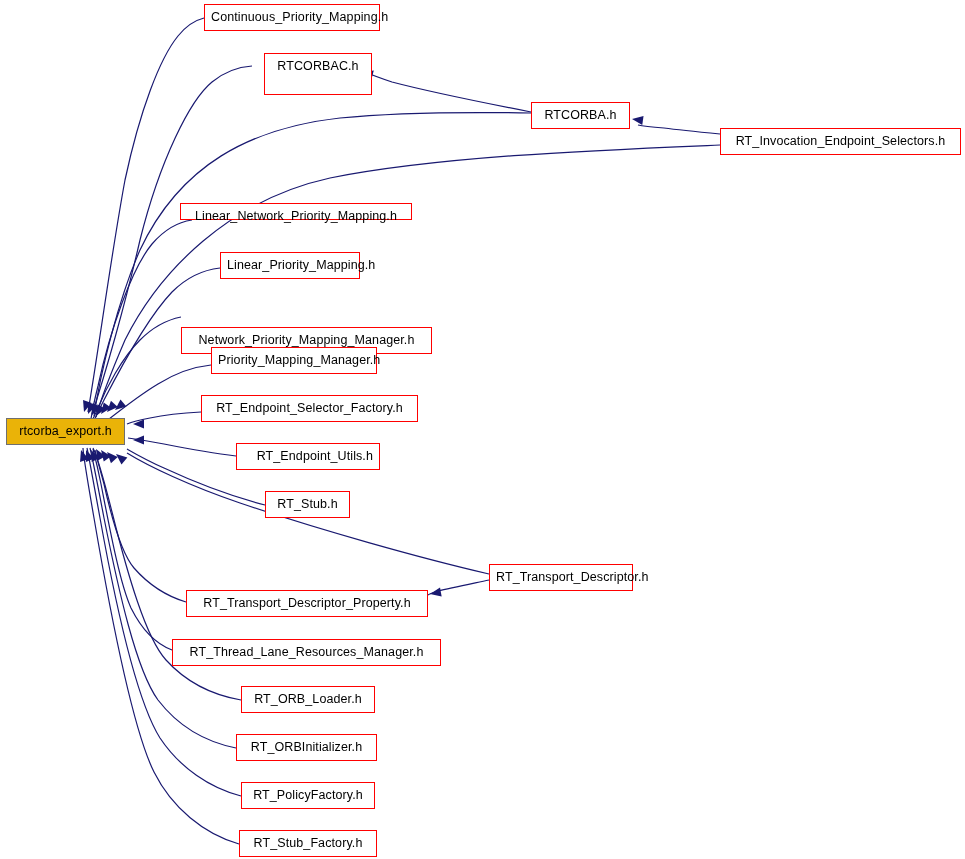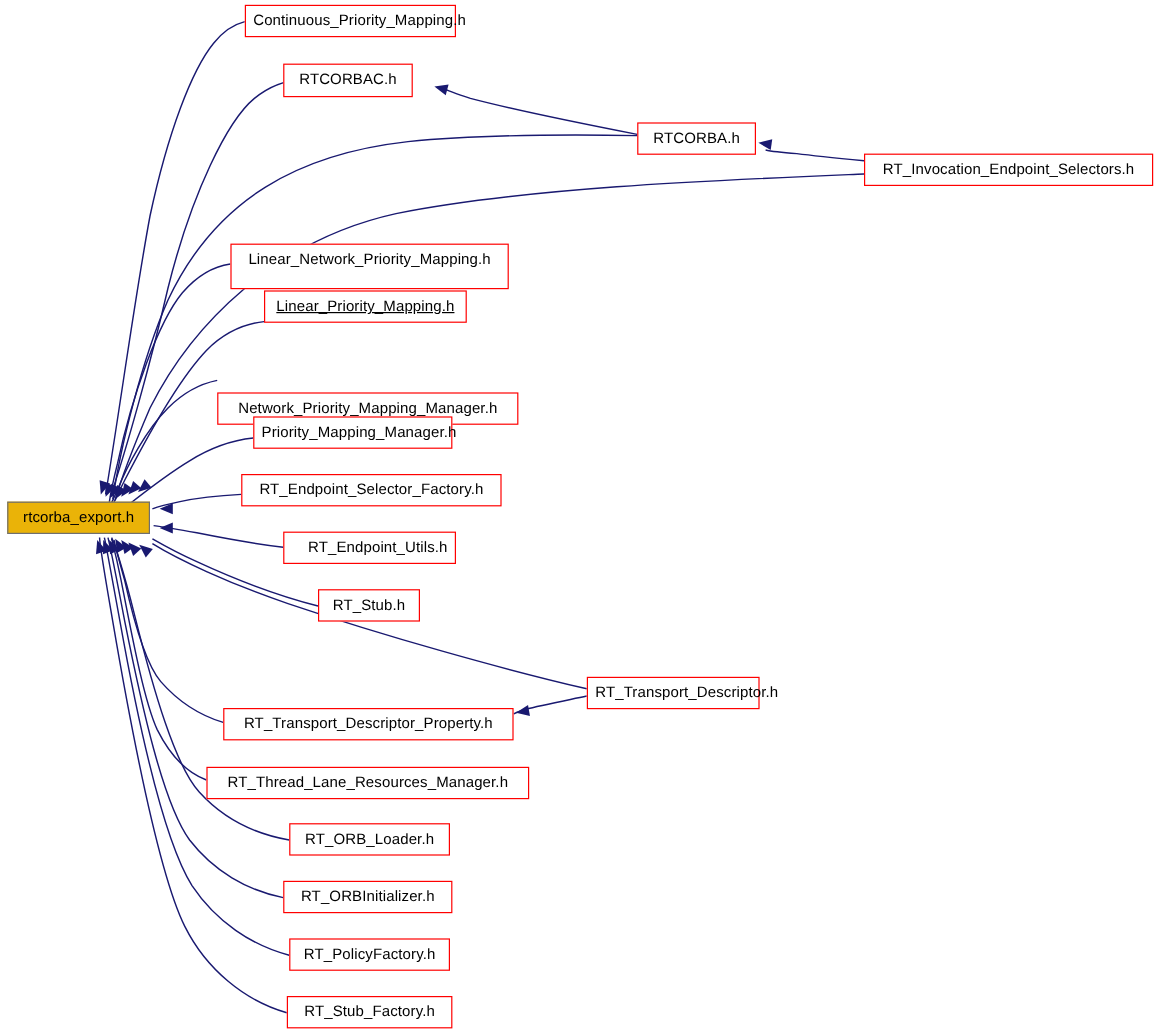--- a/index.html
+++ b/index.html
@@ -97,33 +97,33 @@
         <polygon points="0,0 -11,-4.6 -11,4.6" transform="translate(430,594) rotate(170)"></polygon>
       </g>
   </svg>
   <div id="nodes">
       <div class="node root" style="left: 6px; top: 418px; width: 119px; height: 27px;">
         <span class="node-label">rtcorba_export.h</span>
       </div>
       <div class="node" style="left: 204px; top: 4px; width: 176px; height: 27px;">
         <span class="node-label">Continuous_Priority_Mapping.h</span>
       </div>
-      <div class="node" style="left: 236px; top: 53px; width: 108px; height: 28px;">
+      <div class="node" style="left: 264px; top: 53px; width: 108px; height: 42px;">
         <span class="node-label">RTCORBAC.h</span>
       </div>
       <div class="node" style="left: 531px; top: 102px; width: 99px; height: 27px;">
         <span class="node-label">RTCORBA.h</span>
       </div>
       <div class="node" style="left: 720px; top: 128px; width: 241px; height: 27px;">
         <span class="node-label">RT_Invocation_Endpoint_Selectors.h</span>
       </div>
-      <div class="node" style="left: 192px; top: 203px; width: 232px; height: 38px;">
+      <div class="node" style="left: 180px; top: 203px; width: 232px; height: 17px;">
         <span class="node-label">Linear_Network_Priority_Mapping.h</span>
       </div>
-      <div class="node" style="left: 220px; top: 242px; width: 169px; height: 27px; text-decoration: underline;">
+      <div class="node" style="left: 220px; top: 252px; width: 140px; height: 27px;">
         <span class="node-label">Linear_Priority_Mapping.h</span>
       </div>
       <div class="node" style="left: 181px; top: 299px; width: 251px; height: 27px; margin-top: 28px;">
         <span class="node-label">Network_Priority_Mapping_Manager.h</span>
       </div>
       <div class="node" style="left: 211px; top: 347px; width: 166px; height: 27px;">
         <span class="node-label">Priority_Mapping_Manager.h</span>
       </div>
       <div class="node" style="left: 201px; top: 395px; width: 217px; height: 27px;">
         <span class="node-label">RT_Endpoint_Selector_Factory.h</span>

